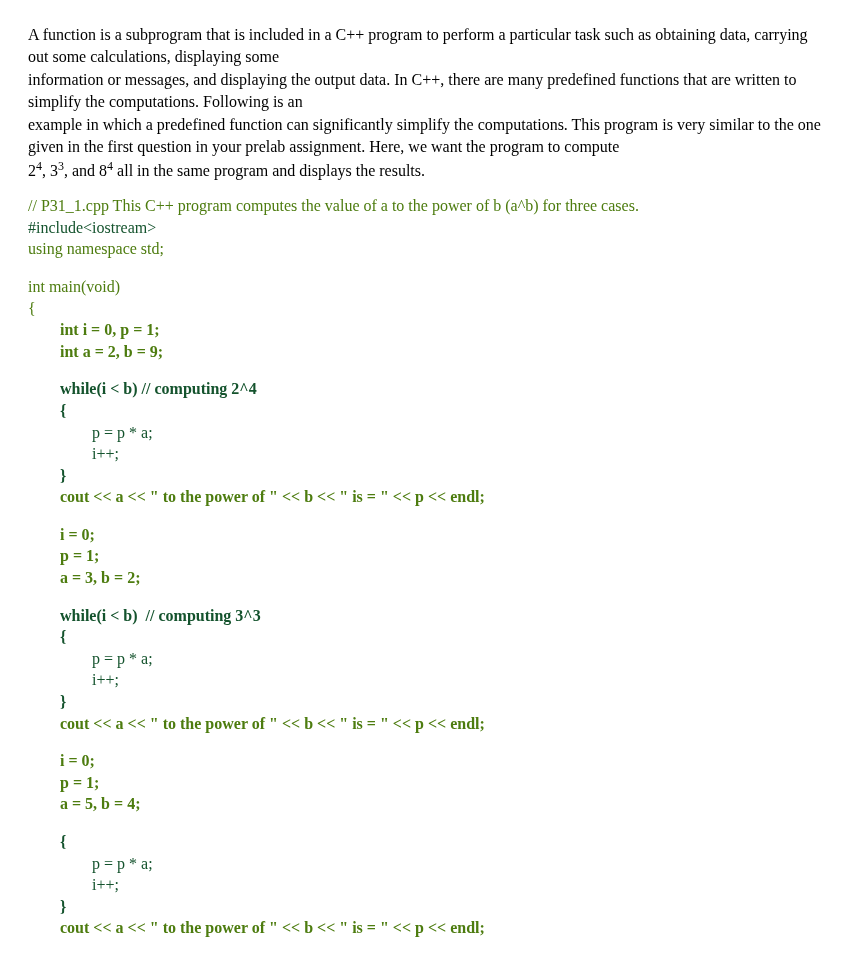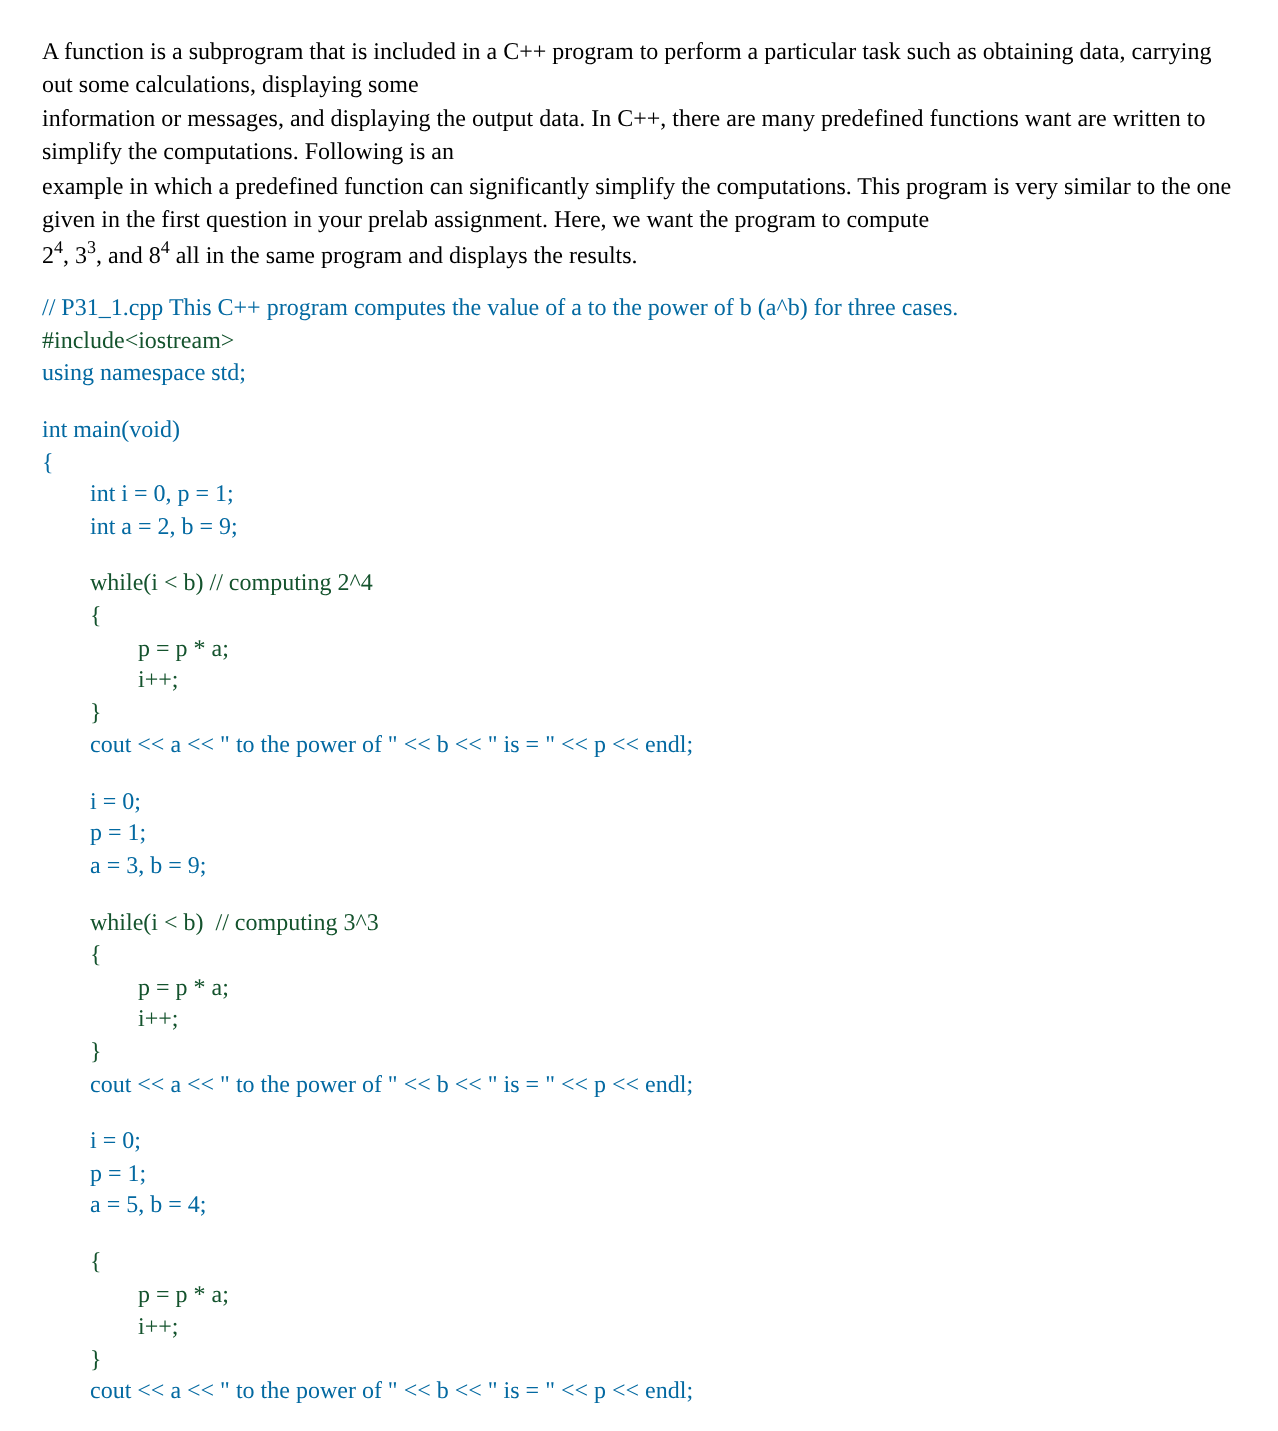--- a/index.html
+++ b/index.html
@@ -23,32 +23,32 @@
     font-size: 0.75em;
     vertical-align: super;
     line-height: 0;
   }
   .code-block {
     margin-top: 4px;
   }
   .line {
     white-space: pre;
   }
-  .ind1 { padding-left: 32px; }
+  .ind1 { padding-left: 32px; font-weight: bold; }
   .ind2 { padding-left: 64px; }
   .red { color: #14532d; }
-  .blk { color: #0369a1; }
+  .blk { color: #4d7c0f; }
   .spacer { height: 16px; }
 </style>
 </head>
 <body>
 
 <div class="intro">
   <div class="para">A function is a subprogram that is included in a C++ program to perform a particular task such as obtaining data, carrying out some calculations, displaying some</div>
-  <div class="para">information or messages, and displaying the output data.  In C++, there are many predefined functions want are written to simplify the computations.  Following is an</div>
+  <div class="para">information or messages, and displaying the output data.  In C++, there are many predefined functions that are written to simplify the computations.  Following is an</div>
   <div class="para">example in which a predefined function can significantly simplify the computations.  This program is very similar to the one given in the first question in your prelab assignment.  Here, we want the program to compute</div>
   <div class="para">
     <span>2</span><sup>4</sup><span>, 3</span><sup>3</sup><span>, and 8</span><sup>4</sup><span> all in the same program and displays the results.</span>
   </div>
 </div>
 
 <div class="code-block">
   <div class="line blk">// P31_1.cpp This C++ program computes the value of a to the power of b (a^b) for three cases.</div>
   <div class="line red">#include&lt;iostream&gt;</div>
   <div class="line blk">using namespace std;</div>
@@ -60,21 +60,21 @@
   <div class="spacer"></div>
   <div class="line red ind1">while(i &lt; b) // computing 2^4</div>
   <div class="line red ind1">{</div>
   <div class="line red ind2">p = p * a;</div>
   <div class="line red ind2">i++;</div>
   <div class="line red ind1">}</div>
   <div class="line blk ind1">cout &lt;&lt; a &lt;&lt; " to the power of " &lt;&lt; b &lt;&lt; " is = " &lt;&lt; p &lt;&lt; endl;</div>
   <div class="spacer"></div>
   <div class="line blk ind1">i = 0;</div>
   <div class="line blk ind1">p = 1;</div>
-  <div class="line blk ind1">a = 3, b = 9;</div>
+  <div class="line blk ind1">a = 3, b = 2;</div>
   <div class="spacer"></div>
   <div class="line red ind1">while(i &lt; b)  // computing 3^3</div>
   <div class="line red ind1">{</div>
   <div class="line red ind2">p = p * a;</div>
   <div class="line red ind2">i++;</div>
   <div class="line red ind1">}</div>
   <div class="line blk ind1">cout &lt;&lt; a &lt;&lt; " to the power of " &lt;&lt; b &lt;&lt; " is = " &lt;&lt; p &lt;&lt; endl;</div>
   <div class="spacer"></div>
   <div class="line blk ind1">i = 0;</div>
   <div class="line blk ind1">p = 1;</div>

